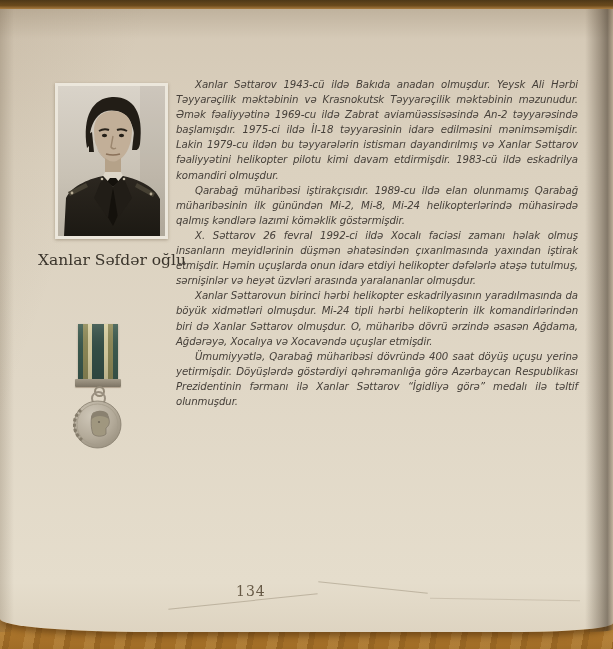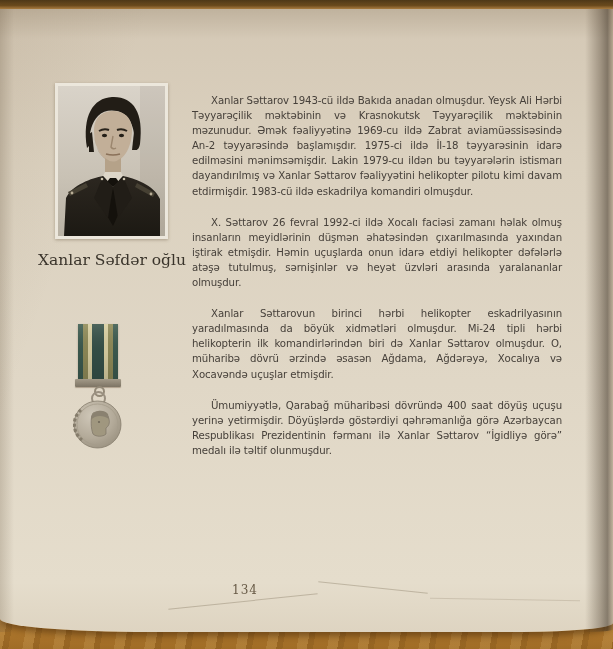--- a/index.html
+++ b/index.html
@@ -69,25 +69,25 @@
   .link-small{position:absolute;left:94px;top:386px;width:7px;height:7px;border:2px solid #948a78;border-radius:50%;}
   .link-ring{position:absolute;left:91px;top:391px;width:11px;height:11px;border:2px solid #9a9080;border-radius:50%;}
   .disc{position:absolute;left:73px;top:400px;width:49px;height:49px;}
 
   
   .article{
     position:absolute;left:176px;top:77px;width:402px;
     font-size:10.2px;line-height:15.1px;letter-spacing:-.1px;
     color:#46403a;text-align:justify;
   }
-  .article p{margin:16px;text-indent:19px;}
+  .article p{margin:0;text-indent:19px;font-style:italic;}
 
   .pagenum{
-    position:absolute;left:225px;top:583px;width:40px;text-align:center;
-    font-family:"DejaVu Serif",serif;font-size:12px;color:#675a46;letter-spacing:1px;
+    position:absolute;left:236px;top:583px;width:40px;text-align:left;
+    font-family:"DejaVu Serif",serif;font-size:14px;color:#675a46;letter-spacing:1px;
   }
 </style>
 </head>
 <body>
 
 <div class="scene">
 
   <div class="wood-top"></div>
   <div class="wood-bottom"></div>
 
@@ -193,20 +193,21 @@
       <path d="M9,40 A19.5,19.5 0 0 1 9,9" fill="none" stroke="#857c6b" stroke-width="3.2" stroke-dasharray="3 2.2"></path>
 
       <path d="M20,13 C28,9 35,13 36,19 C37,23 36,26 33,28 L33,34 C30,37 23,37 20,34 C18,29 17,18 20,13 Z" fill="#a0977f" stroke="#7d7465" stroke-width="0.7"></path>
       <path d="M18,17 C20,11 30,8 35,14 L36,19 C30,15 22,15 18,20 Z" fill="#8a8170"></path>
       <circle cx="26" cy="22" r="1.1" fill="#6f6758"></circle>
     </svg>
   </div>
 
   <div class="article">
     <p>Xanlar Səttarov 1943-cü ildə Bakıda anadan olmuşdur. Yeysk Ali Hərbi Təyyarəçilik məktəbinin və Krasnokutsk Təyyarəçilik məktəbinin məzunudur. Əmək fəaliyyətinə 1969-cu ildə Zabrat aviamüəssisəsində An-2 təyyarəsində başlamışdır. 1975-ci ildə İl-18 təyyarəsinin idarə edilməsini mənimsəmişdir. Lakin 1979-cu ildən bu təyyarələrin istismarı dayandırılmış və Xanlar Səttarov fəaliyyətini helikopter pilotu kimi davam etdirmişdir. 1983-cü ildə eskadrilya komandiri olmuşdur.</p>
+    <p>Qarabağ müharibəsi iştirakçısıdır. 1989-cu ildə elan olunmamış Qarabağ müharibəsinin ilk günündən Mi-2, Mi-8, Mi-24 helikopterlərində mühasirədə qalmış kəndlərə lazımi köməklik göstərmişdir.</p>
     <p>X. Səttarov 26 fevral 1992-ci ildə Xocalı faciəsi zamanı həlak olmuş insanların meyidlərinin düşmən əhatəsindən çıxarılmasında yaxından iştirak etmişdir. Həmin uçuşlarda onun idarə etdiyi helikopter dəfələrlə atəşə tutulmuş, sərnişinlər və heyət üzvləri arasında yaralananlar olmuşdur.</p>
     <p>Xanlar Səttarovun birinci hərbi helikopter eskadrilyasının yaradılmasında da böyük xidmətləri olmuşdur. Mi-24 tipli hərbi helikopterin ilk komandirlərindən biri də Xanlar Səttarov olmuşdur. O, müharibə dövrü ərzində əsasən Ağdama, Ağdərəyə, Xocalıya və Xocavəndə uçuşlar etmişdir.</p>
     <p>Ümumiyyətlə, Qarabağ müharibəsi dövründə 400 saat döyüş uçuşu yerinə yetirmişdir. Döyüşlərdə göstərdiyi qəhrəmanlığa görə Azərbaycan Respublikası Prezidentinin fərmanı ilə Xanlar Səttarov “İgidliyə görə” medalı ilə təltif olunmuşdur.</p>
   </div>
 
   <div class="pagenum">134</div>
 
 </div>
 
 </body></html>

